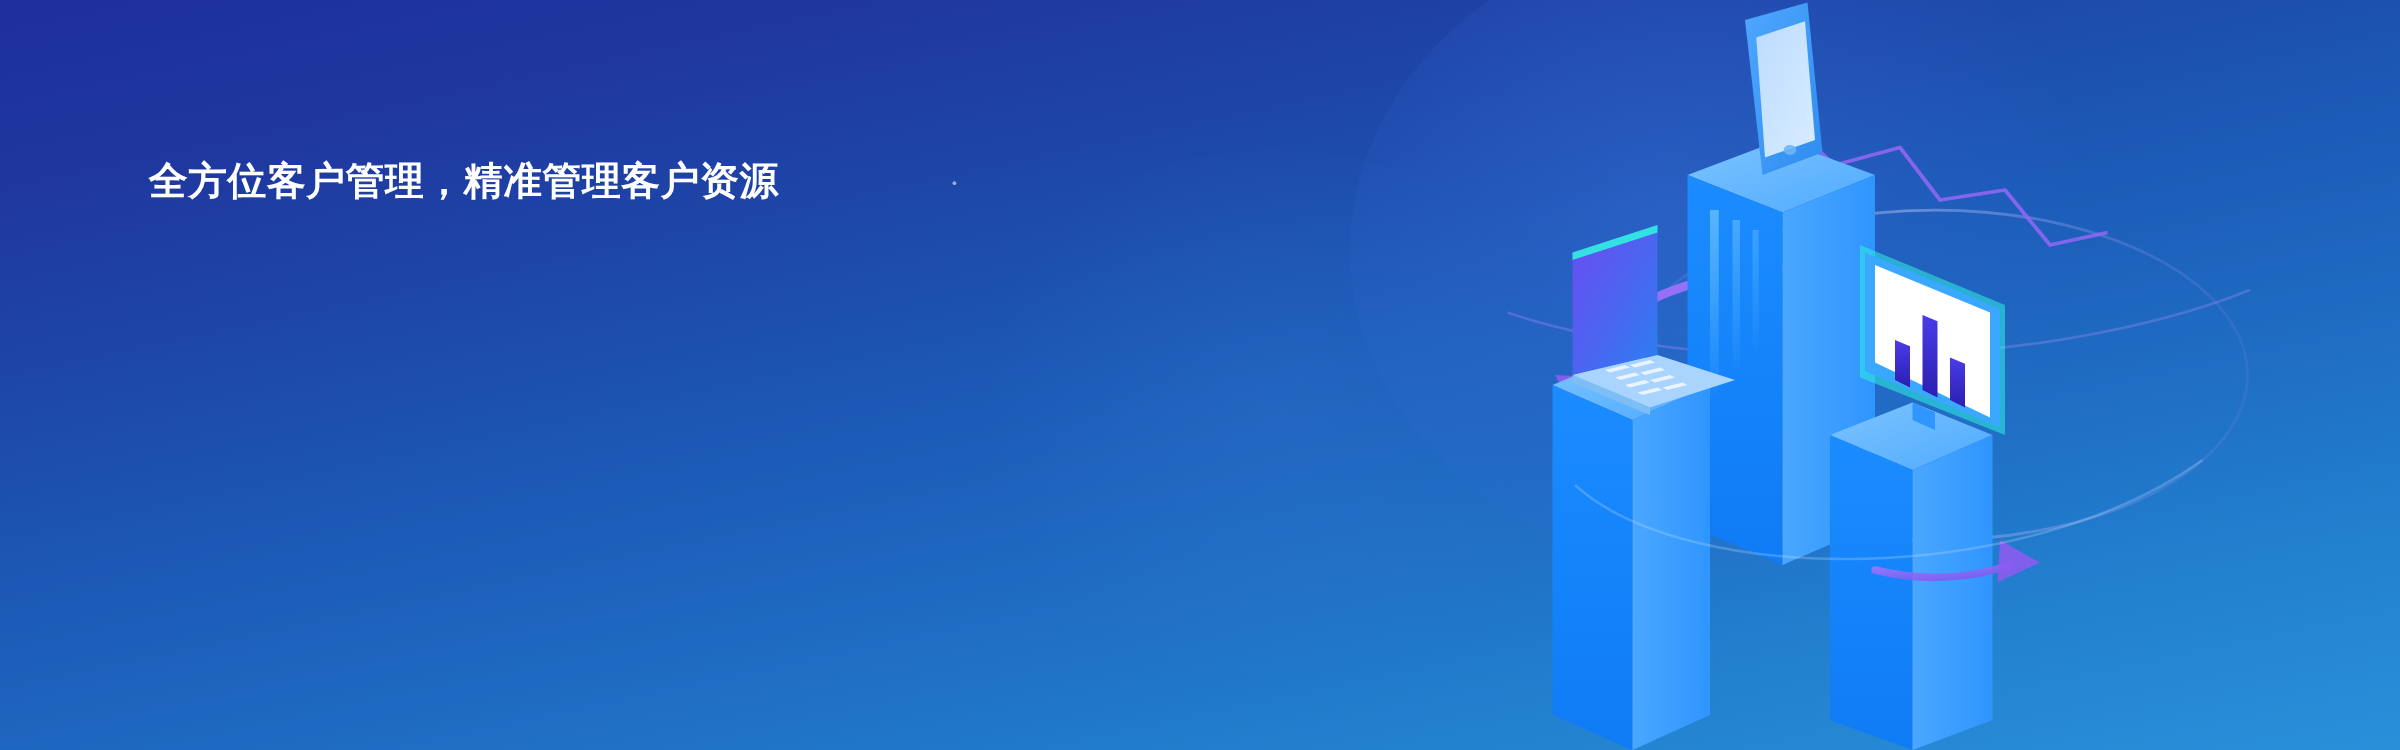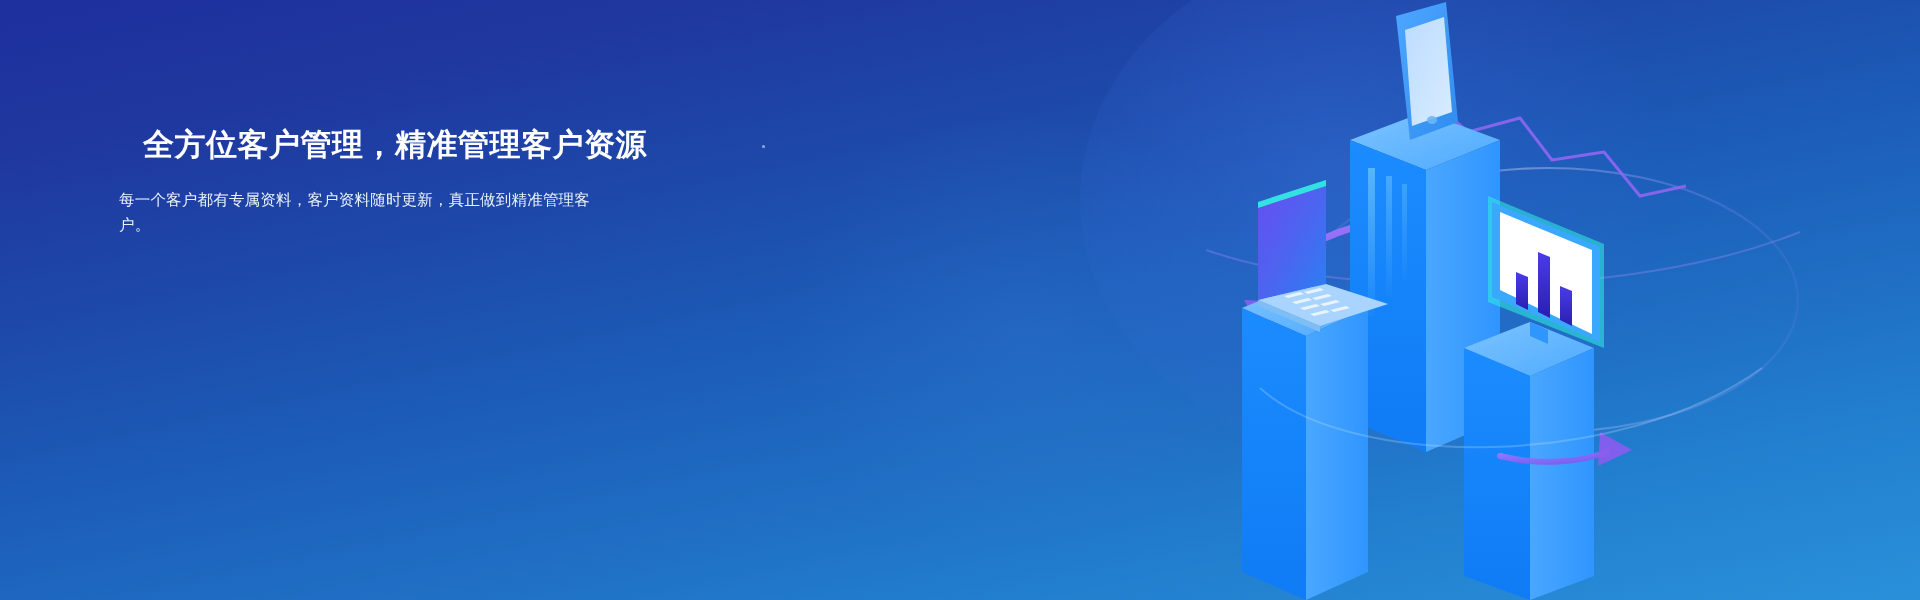--- a/index.html
+++ b/index.html
@@ -62,21 +62,20 @@
     width: 620px;
   }
 
   .headline {
     font-size: 31px;
     font-weight: 700;
     color: #ffffff;
     letter-spacing: 0.5px;
     line-height: 1.25;
     white-space: nowrap;
-    margin-left: 24px;
   }
 
   .subtitle {
     margin-top: 22px;
     font-size: 15.5px;
     font-weight: 400;
     color: #e9f1fb;
     line-height: 1.62;
     width: 492px;
     letter-spacing: 0.2px;
@@ -124,21 +123,20 @@
 
 <div class="banner">
 
   <div class="bg-glow"></div>
   <div class="bg-glow2"></div>
   <div class="tiny-dot"></div>
 
   <div class="copy">
     <h1 class="headline">全方位客户管理，精准管理客户资源</h1>
 
-    <p class="subtitle">每一个客户都有专属资料，客户资料随时更新，真正做到精准管理客户。</p>
 
   </div>
 
   <div class="artwork">
     <svg viewBox="0 0 720 600" xmlns="http://www.w3.org/2000/svg" aria-hidden="true">
       <defs>
         <linearGradient id="gPillarFace" x1="0" y1="0" x2="0" y2="1">
           <stop offset="0%" stop-color="#1b8cff"></stop>
           <stop offset="100%" stop-color="#0f7bf5"></stop>
         </linearGradient>

